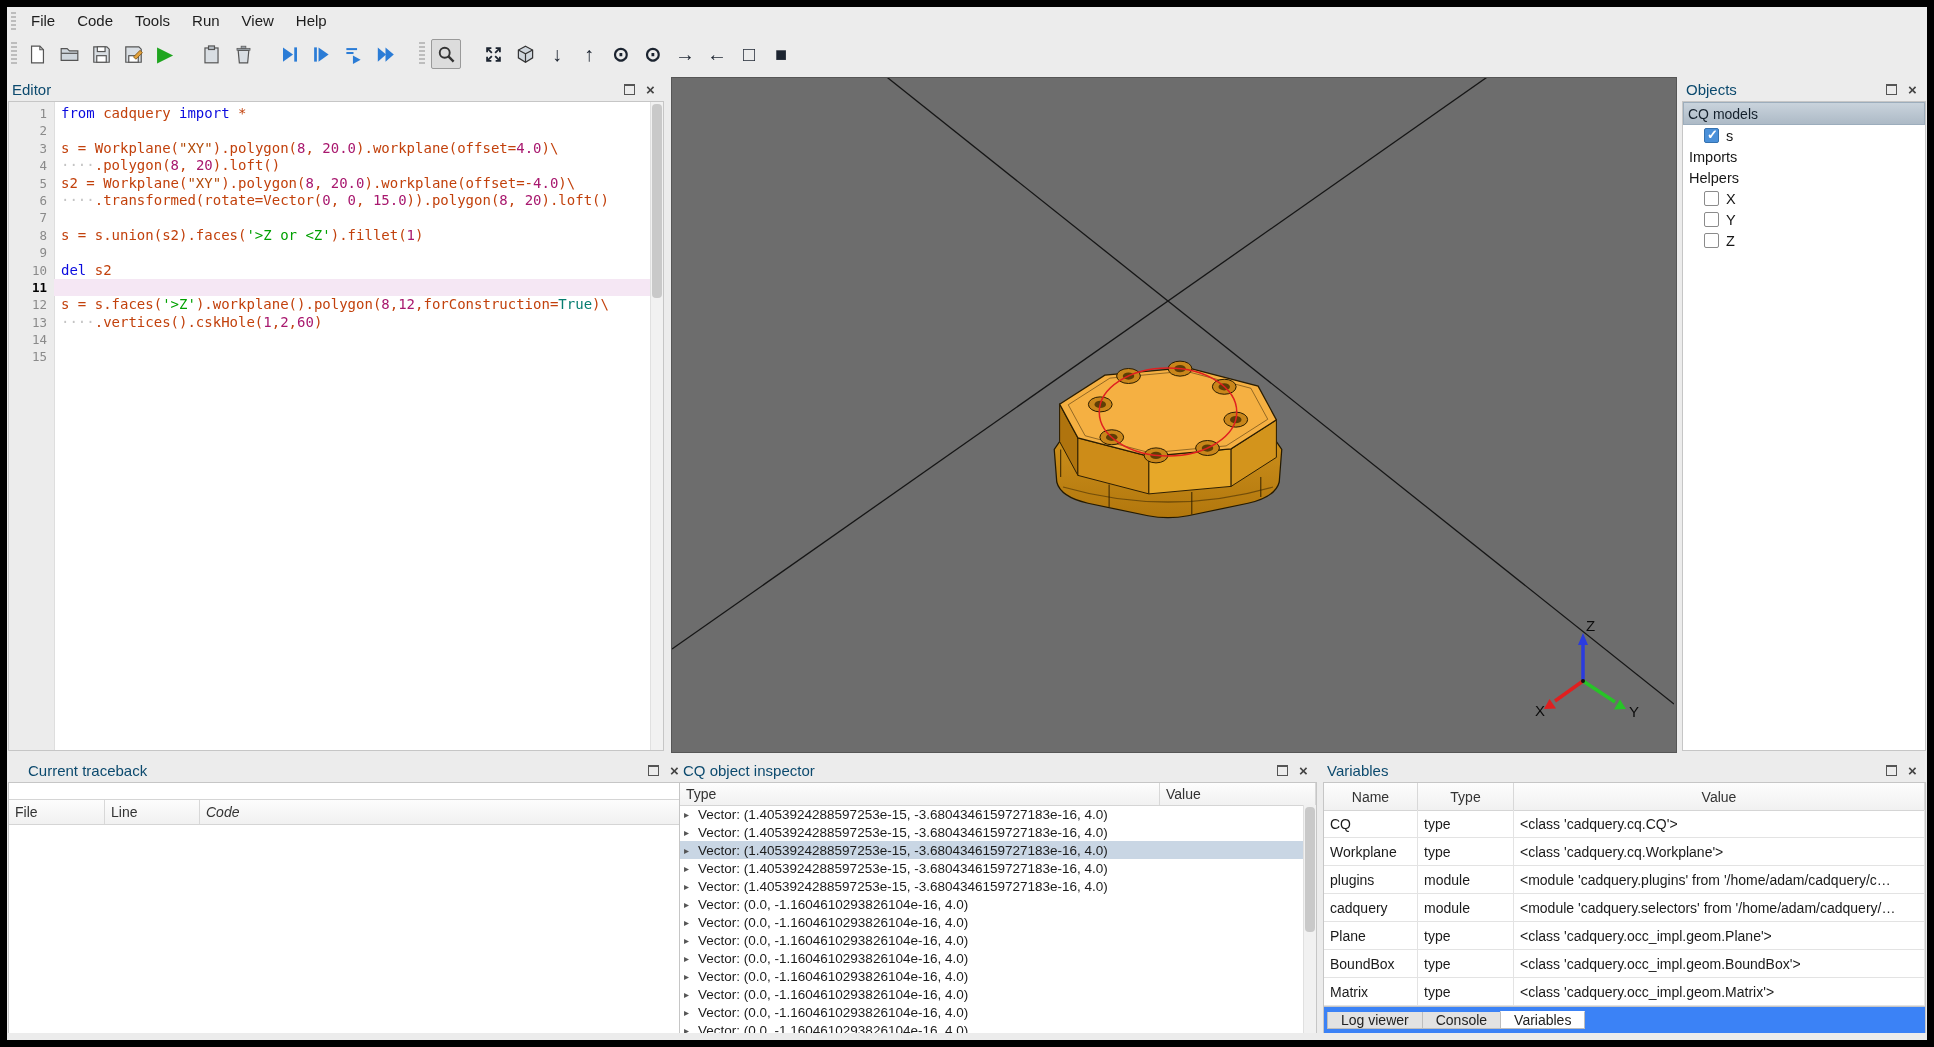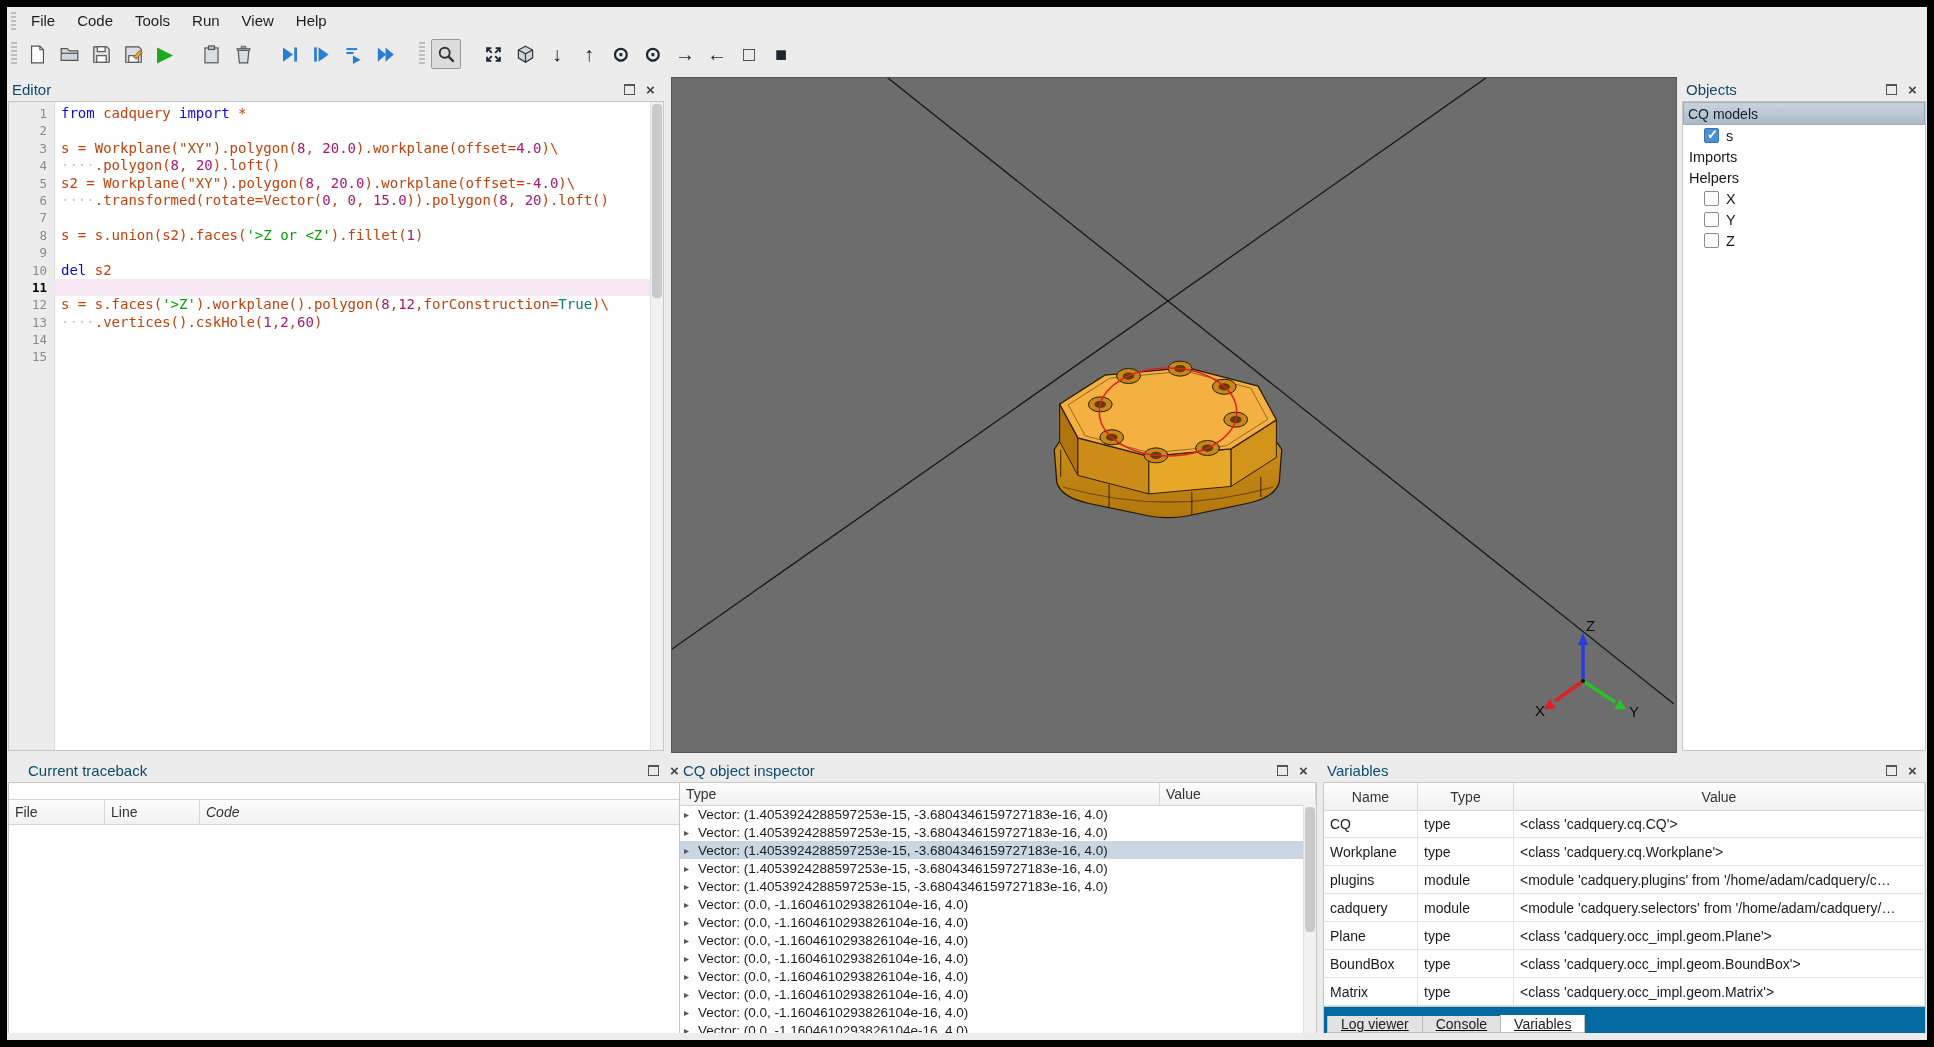--- a/index.html
+++ b/index.html
@@ -76,21 +76,21 @@
   .col-name{width:94px;flex:none;}
   .col-type{width:96px;flex:none;}
   .col-value{flex:1;}
   .tb-file{width:96px;flex:none;}
   .tb-line{width:95px;flex:none;}
   .tb-code{flex:1;font-style:italic;}
   .insp-type{width:480px;flex:none;}
   .insp-value{flex:1;}
 
   
-  .tabbar{position:absolute;left:0;right:0;bottom:0;height:26px;display:flex;align-items:flex-end;background:#0369a1;border-top:1px solid #c6c6c6;padding-left:3px;text-decoration:underline;}
+  .tabbar{position:absolute;left:0;right:0;bottom:0;height:26px;display:flex;align-items:center;background:#3b82f6;border-top:1px solid #c6c6c6;padding-left:3px;}
   .tab{padding:0 13px;font-size:14px;color:#222;background:#e2e2e2;border:1px solid #bdbdbd;border-top:none;margin-right:-1px;display:flex;align-items:center;}
   .tab.active{background:#fff;border-top:1px solid #fff;}
 
   .statusbar{position:absolute;left:0;bottom:0;width:100%;height:7px;background:#ececec;}
 </style>
 </head>
 <body>
 
 <div class="app">
 

